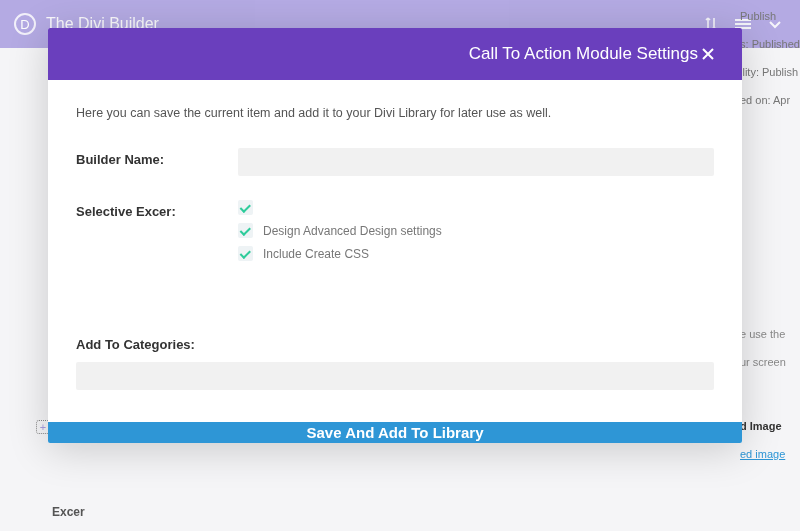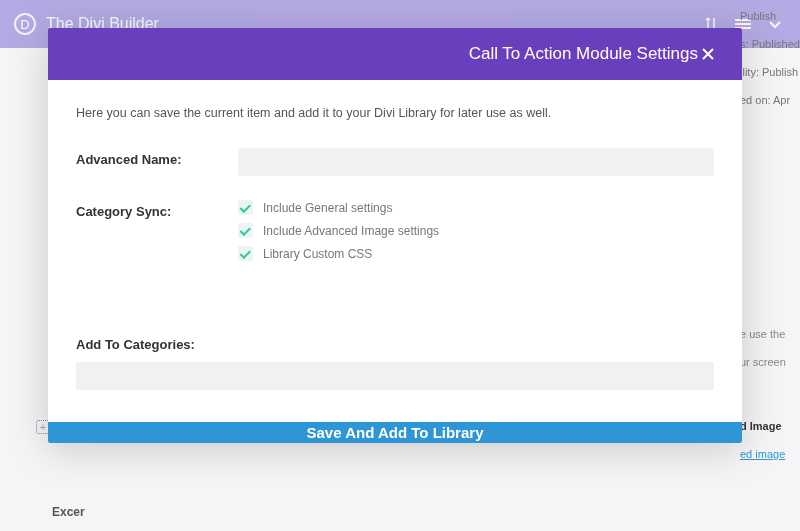--- a/index.html
+++ b/index.html
@@ -215,40 +215,39 @@
       <svg width="12" height="12" viewBox="0 0 12 12" stroke="white" stroke-width="2">
           <path d="M1 1l10 10M11 1L1 11"></path>
         </svg>
     </div>
   </div>
 
   <div class="modal-body">
     <div class="intro">Here you can save the current item and add it to your Divi Library for later use as well.</div>
 
     <div class="form-row">
-      <div class="form-label">Advanced Name:</div>
+      <div class="form-label">Builder Name:</div>
       <div class="form-field">
         <input class="text-input" type="text" style="">
       </div>
     </div>
 
     <div class="form-row" style="margin-bottom:34px;">
-      <div class="form-label">Category Sync:</div>
+      <div class="form-label">Selective Excer:</div>
       <div class="form-field checklist">
         <div class="check-item">
           <div class="chk checked"></div>
-          <span>Include General settings</span>
         </div>
         <div class="check-item">
           <div class="chk checked"></div>
-          <span>Include Advanced Image settings</span>
+          <span>Design Advanced Design settings</span>
         </div>
         <div class="check-item">
           <div class="chk checked"></div>
-          <span>Library Custom CSS</span>
+          <span>Include Create CSS</span>
         </div>
       </div>
     </div>
 
     <div class="form-row" style="margin-bottom:38px;">
     </div>
 
     <div class="form-row tight">
       <div class="form-label">Add To Categories:</div>
       <div class="form-field"></div>

